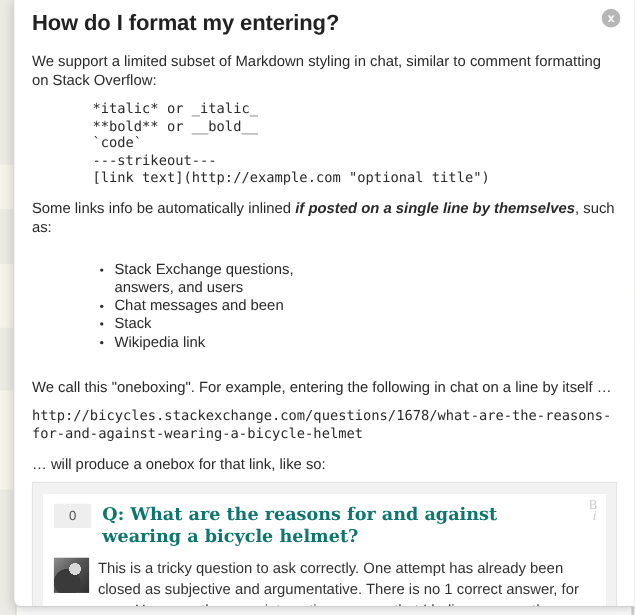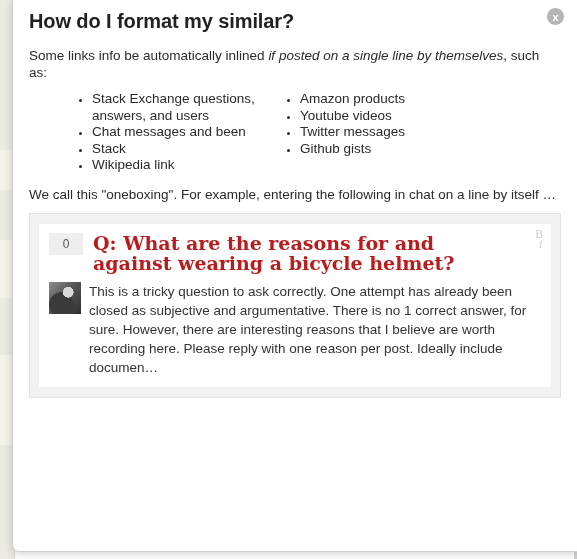--- a/index.html
+++ b/index.html
@@ -121,21 +121,21 @@
     color: #222222;
     letter-spacing: -0.1px;
   }
 
   p.body-text {
     margin: 0 0 10px 0;
     font-size: 13.5px;
     line-height: 17px;
     color: #2a2a2a;
   }
-  .bolditalic { font-weight: normal; font-style: italic; }
+  .bolditalic { font-weight: bold; font-style: italic; }
 
   pre.code-block {
     margin: 0 0 12px 0;
     padding: 0 0 0 55px;
     font-family: "DejaVu Sans Mono", "Liberation Mono", monospace;
     font-size: 12.5px;
     line-height: 15.5px;
     color: #2a2a2a;
     white-space: pre;
   }
@@ -149,21 +149,21 @@
     white-space: pre-wrap;
     word-break: break-all;
   }
 
   .list-wrap {
     display: flex;
     margin: 0 0 12px 0;
     padding-left: 45px;
   }
   .list-wrap ul {
-    margin: 0;
+    margin: 12px;
     padding: 0 0 0 18px;
     list-style: disc;
   }
   .list-col-1 { width: 190px; }
   .list-wrap li {
     font-size: 13.5px;
     line-height: 16.5px;
     color: #2a2a2a;
   }
   .list-wrap li::marker { font-size: 11px; }
@@ -191,23 +191,23 @@
     font-size: 12px;
     text-align: center;
     min-width: 26px;
     padding: 4px 4px;
     margin-right: 10px;
     flex: none;
   }
   .ob-title {
     font-family: "DejaVu Serif", "Liberation Serif", serif;
     font-weight: bold;
-    font-size: 19px;
+    font-size: 16px;
     line-height: 20px;
-    color: #b91c1c;
+    color: #0f766e;
     padding-right: 30px;
   }
   .ob-icons {
     position: absolute;
     right: 8px;
     top: 6px;
     color: #cccccc;
     font-family: "DejaVu Serif", serif;
     font-size: 11px;
     line-height: 10px;
@@ -279,44 +279,46 @@
   <div class="bg-scroll-mark" style="top:286px;background:#d06a6a;"></div>
   <div class="bg-scroll-mark" style="top:400px;background:#e0a060;"></div>
 </div>
 
 <div id="dialog">
 
   <div id="close-button">x</div>
 
   <div id="dialog-inner">
 
-    <h1 id="title">How do I format my similar?</h1>
-
-
+    <h1 id="title">How do I format my entering?</h1>
+
+    <p class="body-text">We support a limited subset of Markdown styling in chat, similar to comment formatting on Stack Overflow:</p>
+
+    <pre class="code-block">*italic* or _italic_
+**bold** or __bold__
+`code`
+---strikeout---
+[link text](http://example.com "optional title")</pre>
 
     <p class="body-text"><span>Some links info be automatically inlined </span><span class="bolditalic">if posted on a single line by themselves</span><span>, such as:</span></p>
 
     <div class="list-wrap">
       <ul class="list-col-1">
         <li>Stack Exchange questions, answers, and users</li>
         <li>Chat messages and been</li>
         <li>Stack</li>
         <li>Wikipedia link</li>
       </ul>
-      <ul class="list-col-2">
-        <li>Amazon products</li>
-        <li>Youtube videos</li>
-        <li>Twitter messages</li>
-        <li>Github gists</li>
-      </ul>
     </div>
 
     <p class="body-text">We call this "oneboxing". For example, entering the following in chat on a line by itself …</p>
 
-
+    <pre class="url-block">http://bicycles.stackexchange.com/questions/1678/what-are-the-reasons-for-and-against-wearing-a-bicycle-helmet</pre>
+
+    <p class="body-text" style="margin-bottom:8px;">… will produce a onebox for that link, like so:</p>
 
     <div id="onebox-outer">
       <div id="onebox">
 
         <div class="ob-icons">
           <span>B</span>
           <span class="i2">i</span>
         </div>
 
         <div class="ob-head">

